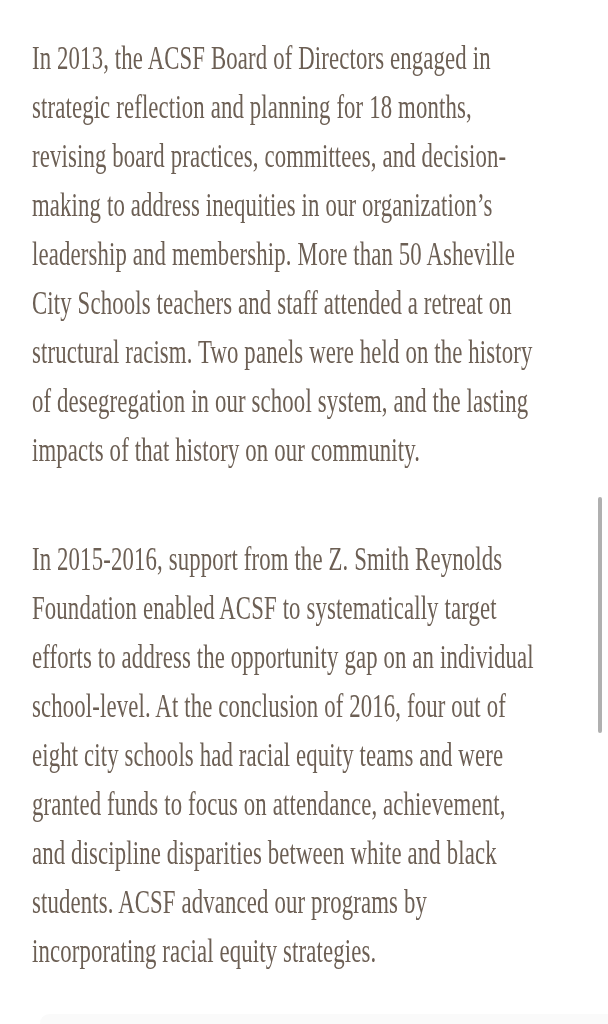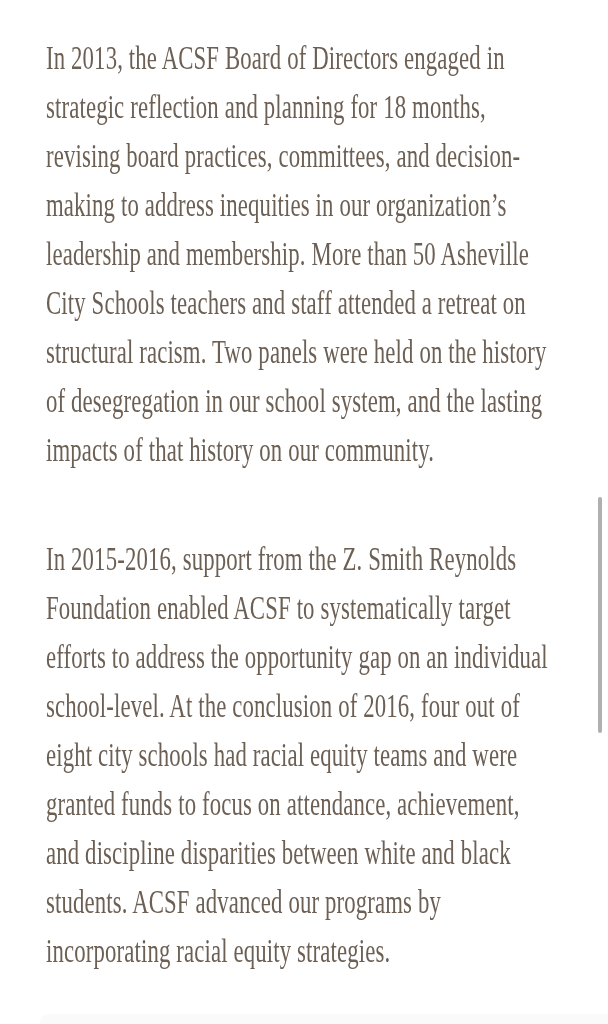--- a/index.html
+++ b/index.html
@@ -9,21 +9,21 @@
   body {
     width: 608px;
     height: 1024px;
     background: var(--background, #ffffff);
     overflow: hidden;
     position: relative;
     font-family: "Liberation Serif", serif;
   }
   .article {
     position: absolute;
-    left: 46px;
+    left: 32px;
     top: 33px;
     right: 0;
     color: var(--text-color, #6C5F54);
   }
   .para {
     transform: scaleX(0.67);
     transform-origin: 0 0;
   }
   .para + .para {
     margin-top: 60px;

